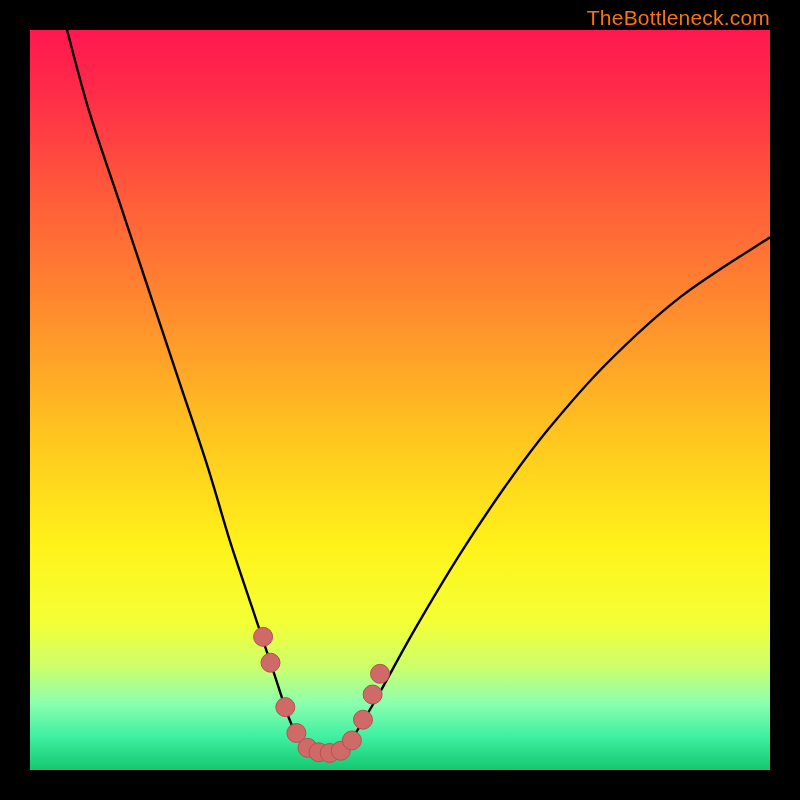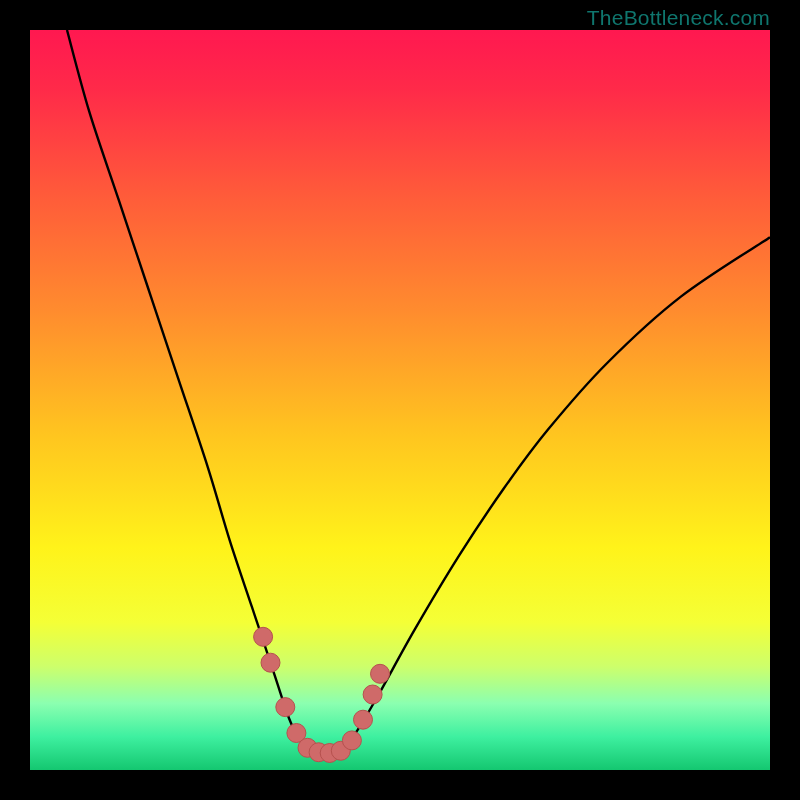--- a/index.html
+++ b/index.html
@@ -22,21 +22,21 @@
     position: absolute;
     left: 30px;
     top: 30px;
     width: 740px;
     height: 740px;
   }
   .watermark {
     position: absolute;
     top: 6px;
     right: 30px;
-    color: #0f766e;
+    color: #f97316;
     font-size: 21px;
     font-weight: 500;
     letter-spacing: 0.2px;
   }
   svg { display: block; }
 </style>
 </head>
 <body>
 
 <div class="frame">

